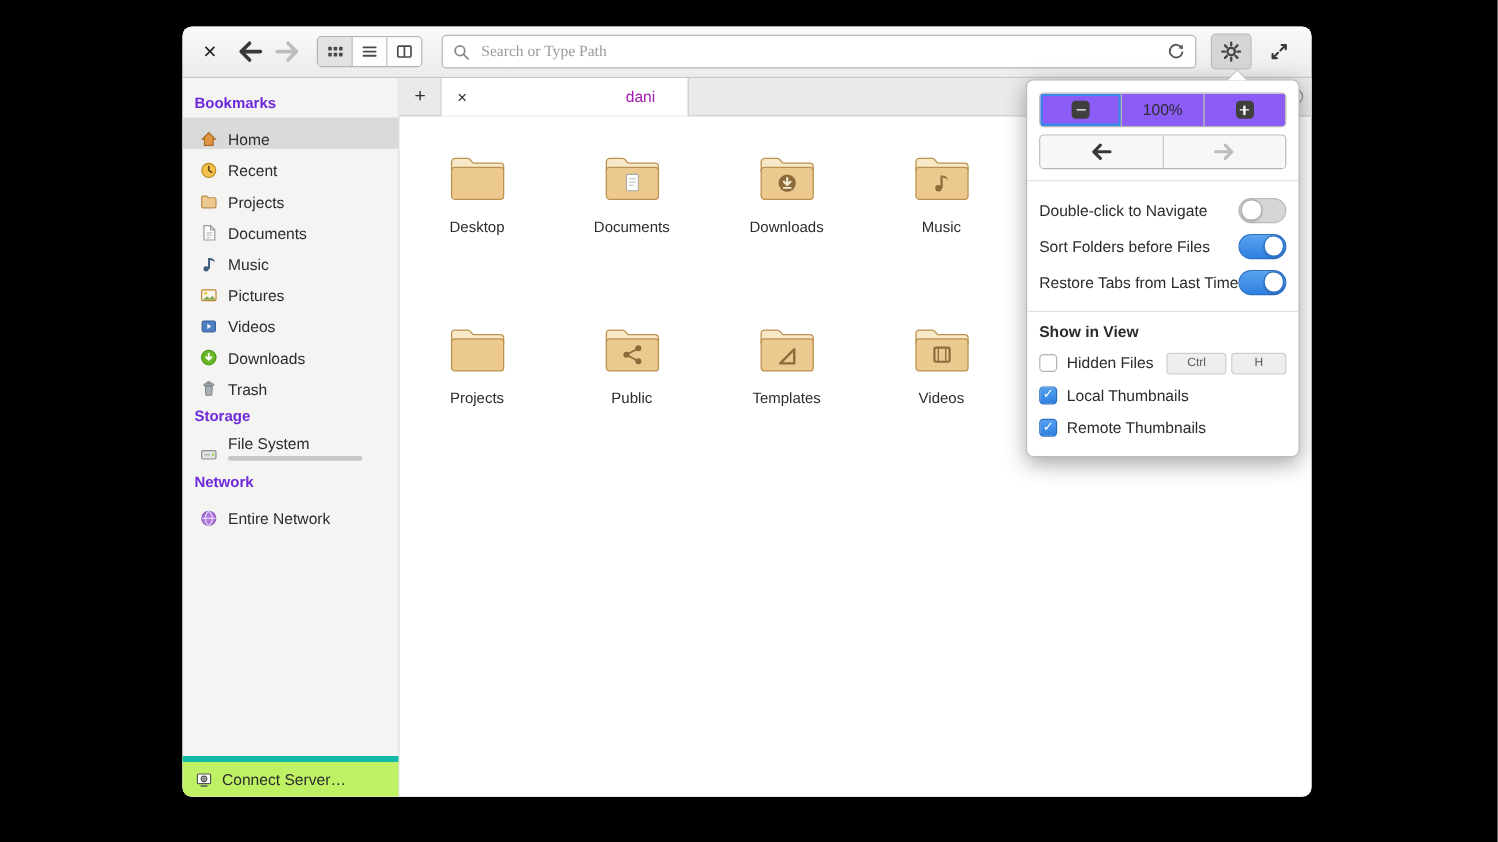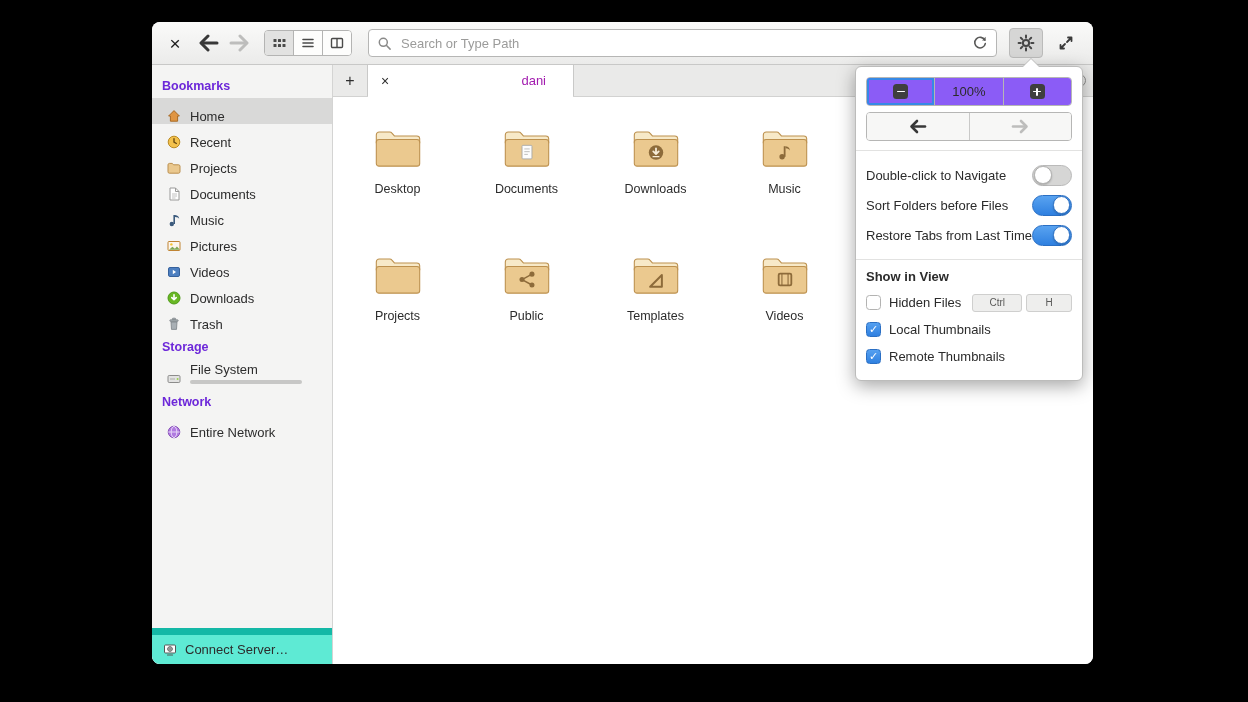--- a/index.html
+++ b/index.html
@@ -16,53 +16,53 @@
   .close-btn{font-size:19px;line-height:1;color:#1e1e1e;width:22px;text-align:center;margin-right:6px;cursor:default}
   .nav-arrows{display:flex;gap:8px;margin-right:8px;align-items:center}
   .nav-arrows svg{display:block}
   .viewgroup{display:flex;border:1px solid #b4b4b3;border-radius:4px;overflow:hidden;margin-right:10px;background:#fdfdfc}
   .viewbtn{width:28px;height:24px;display:flex;align-items:center;justify-content:center;border-right:1px solid #b4b4b3;background:#fdfdfc}
   .viewbtn:last-child{border-right:none}
   .viewbtn.active{background:#e2e2e1}
   .searchbar{flex:1;height:26px;border:1px solid #b6b6b5;border-radius:4px;background:#fff;
              display:flex;align-items:center;padding:0 8px;gap:7px;min-width:0}
   .search-input{flex:1;border:none;outline:none;background:transparent;font-size:13px;color:#ef4444;
-                font-family:Liberation Sans, sans-serif;min-width:0}
+                font-family:Liberation Serif, serif;min-width:0}
   .search-input::placeholder{color:#9b9b9a}
   .gear-btn{width:32px;height:28px;border-radius:4px;background:#d6d6d5;border:1px solid #bbbbba;
             display:flex;align-items:center;justify-content:center;margin-left:6px}
   .expand-btn{width:30px;height:28px;display:flex;align-items:center;justify-content:center;margin-left:2px}
 
   
   .wbody{flex:1;display:flex;min-height:0}
   .sidebar{width:180px;flex:0 0 180px;background:#f4f4f3;border-right:1px solid #d4d4d3;
            display:flex;flex-direction:column;padding-top:6px;font-size:13px;color:#2c2c2c}
   .side-section{font-weight:bold;font-size:12.5px;color:#6d28d9;padding:8px 10px 5px 10px}
   .side-item{min-height:26px;display:flex;align-items:flex-end;gap:8px;padding:0 8px 0 14px}
   .side-item.selected{background:#d9d9d8}
   .sicon{width:16px;height:16px;flex:0 0 16px;display:flex;align-items:center;justify-content:center}
   .sicon svg{display:block}
   .fs-wrap{display:flex;flex-direction:column;gap:3px;padding:3px 0}
   .usage{width:112px;height:4px;border-radius:2px;background:#c7c7c6;overflow:hidden}
   .usage-fill{width:40%;height:100%;background:#5f5f5e}
-  .connect-row{margin-top:auto;border-top:7px solid #14b8a6;height:29px;flex:0 0 29px;display:flex;
-               align-items:center;gap:7px;padding:0 10px;background:#5eead4}
+  .connect-row{margin-top:auto;border-top:5px solid #14b8a6;height:29px;flex:0 0 29px;display:flex;
+               align-items:center;gap:7px;padding:0 10px;background:#bef264}
 
   .main{flex:1;display:flex;flex-direction:column;background:#fff;min-width:0;position:relative}
   .tabbar{height:31px;flex:0 0 31px;background:#eaeae9;border-bottom:1px solid #d2d2d1;
           display:flex;align-items:stretch;position:relative}
   .newtab{width:34px;display:flex;align-items:center;justify-content:center;font-size:16px;color:#2e2e2e}
   .tab{width:205px;background:#fff;border-left:1px solid #c9c9c8;border-right:1px solid #c9c9c8;
        display:flex;align-items:center;position:relative}
   .tab::after{content:"";position:absolute;left:0;right:0;bottom:-1px;height:1px;background:#fff}
   .tab-close{margin-left:13px;font-size:14px;line-height:1;color:#2e2e2e}
   .tab-label{flex:1;text-align:right;font-size:13px;color:#a21caf;margin-right:27px}
   .tab-corner{position:absolute;right:7px;top:9px;width:13px;height:13px;border:1.5px solid #8f8f8e;border-radius:50%;box-sizing:border-box}
 
-  .filegrid{padding:28px 15px 0 0;display:grid;grid-template-columns:repeat(4,129px);row-gap:56px}
+  .filegrid{padding:28px 15px 0 0;display:grid;grid-template-columns:repeat(4,129px);row-gap:72px}
   .file-item{display:flex;flex-direction:column;align-items:center}
   .file-item svg{display:block}
   .file-label{margin-top:10px;font-size:12.5px;color:#2c2c2c}
 
   
   .popover{position:absolute;left:703px;top:44px;width:228px;box-sizing:border-box;background:#fff;
            border:1px solid #bcbcbb;border-radius:6px;box-shadow:0 5px 18px rgba(0,0,0,.35);
            padding:10px;z-index:60;font-size:13px;color:#2b2b2b}
   .popover::before{content:"";position:absolute;top:-9px;left:166px;border-left:9px solid transparent;
                    border-right:9px solid transparent;border-bottom:9px solid #bcbcbb}

